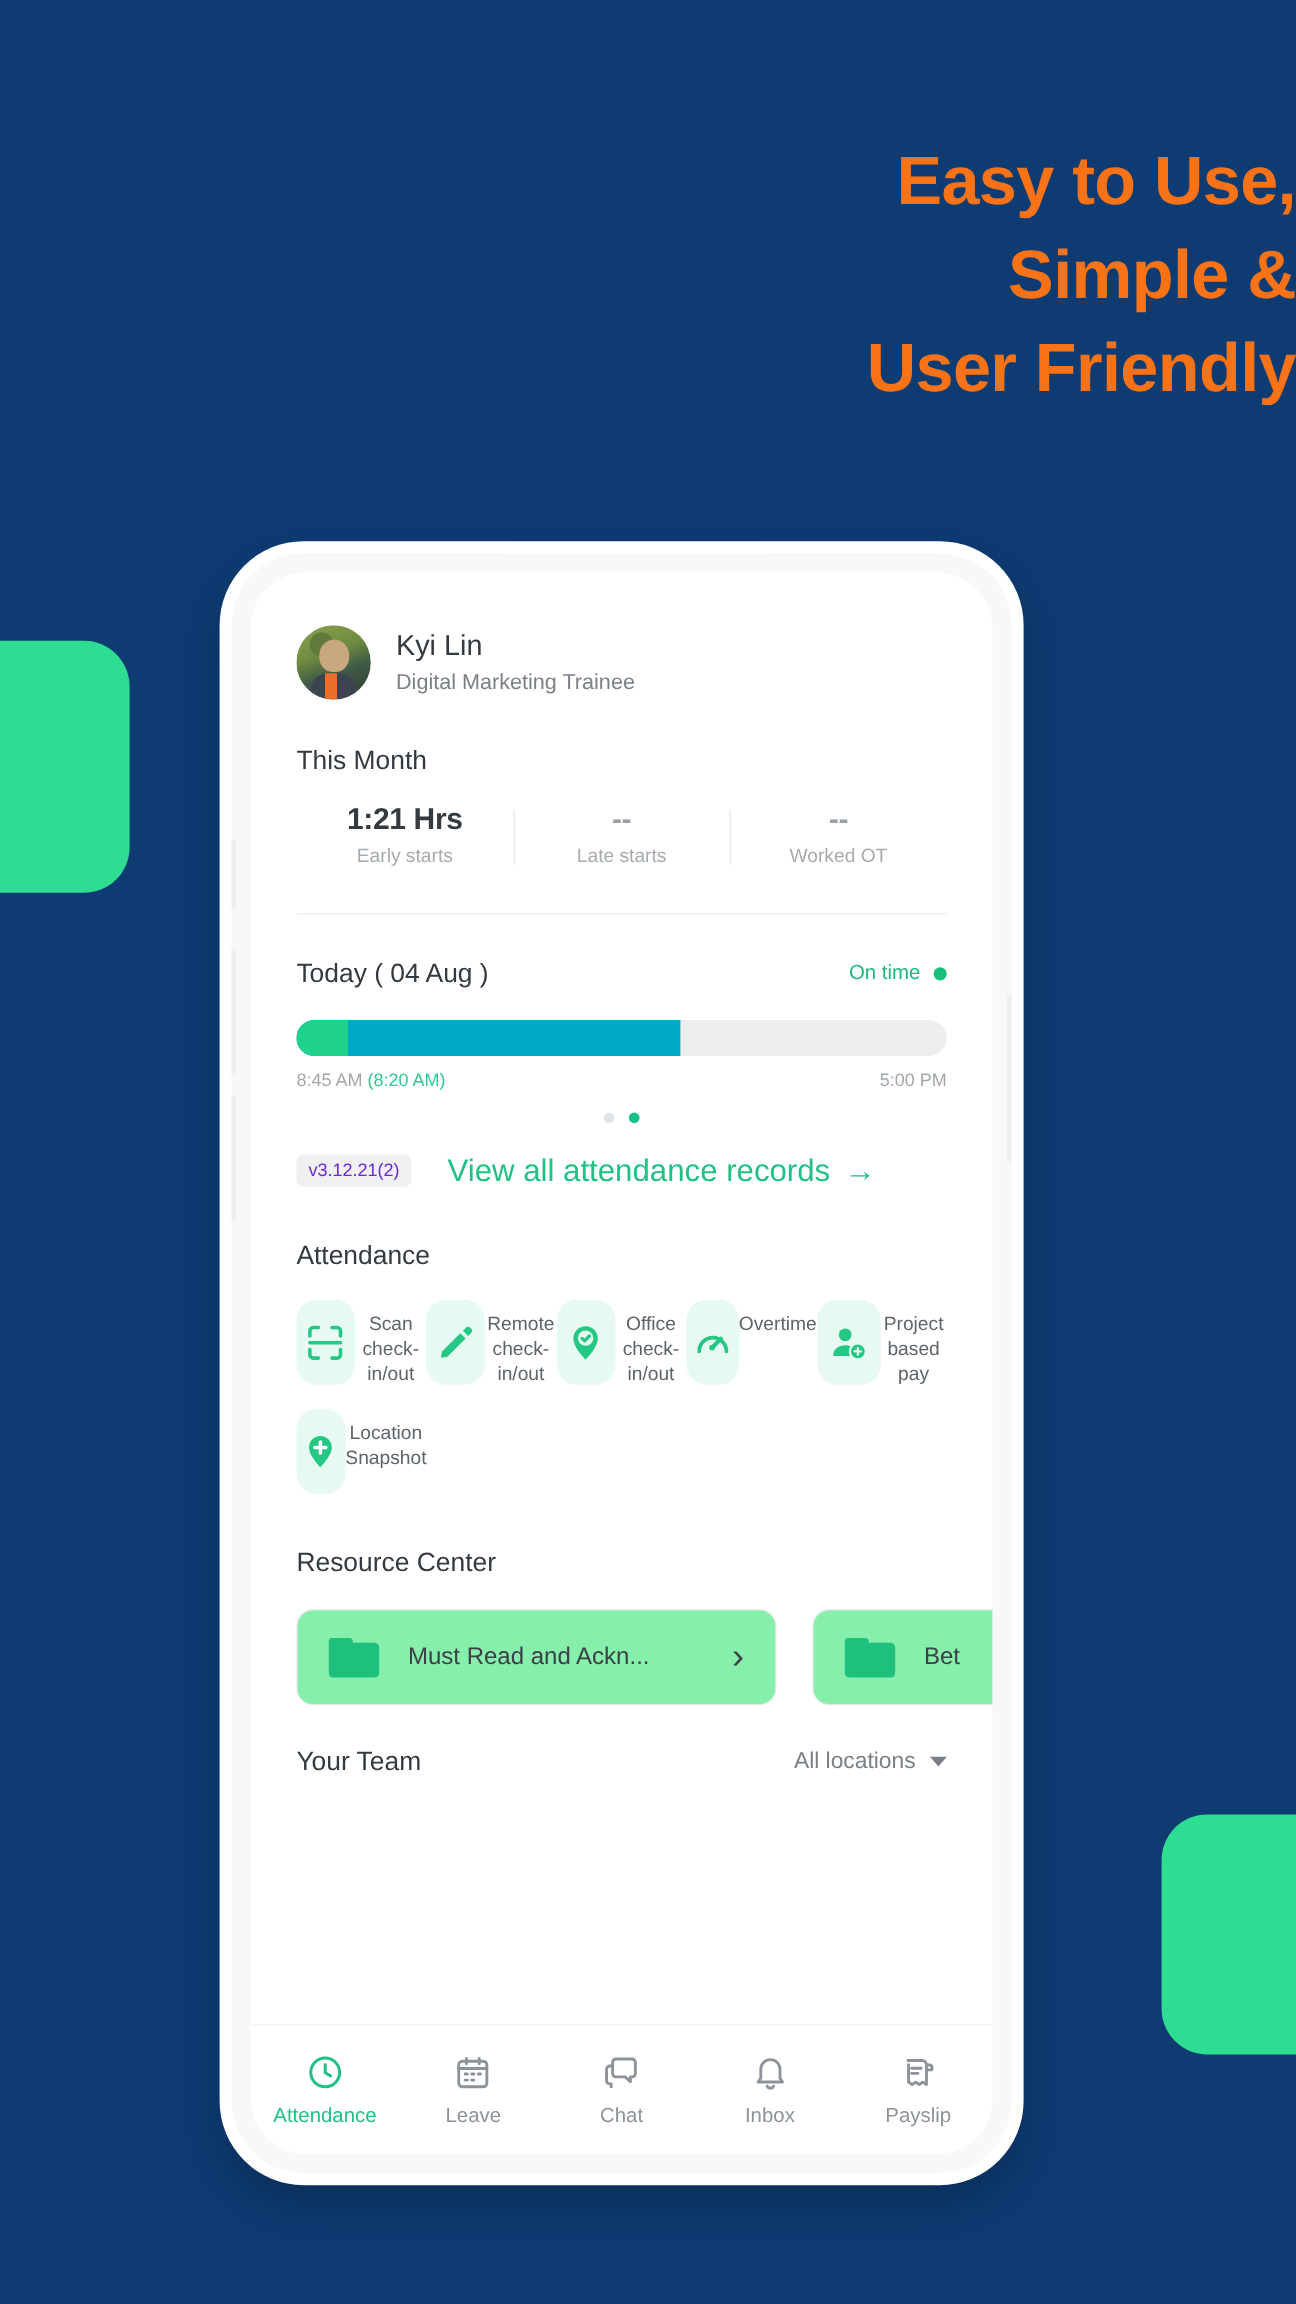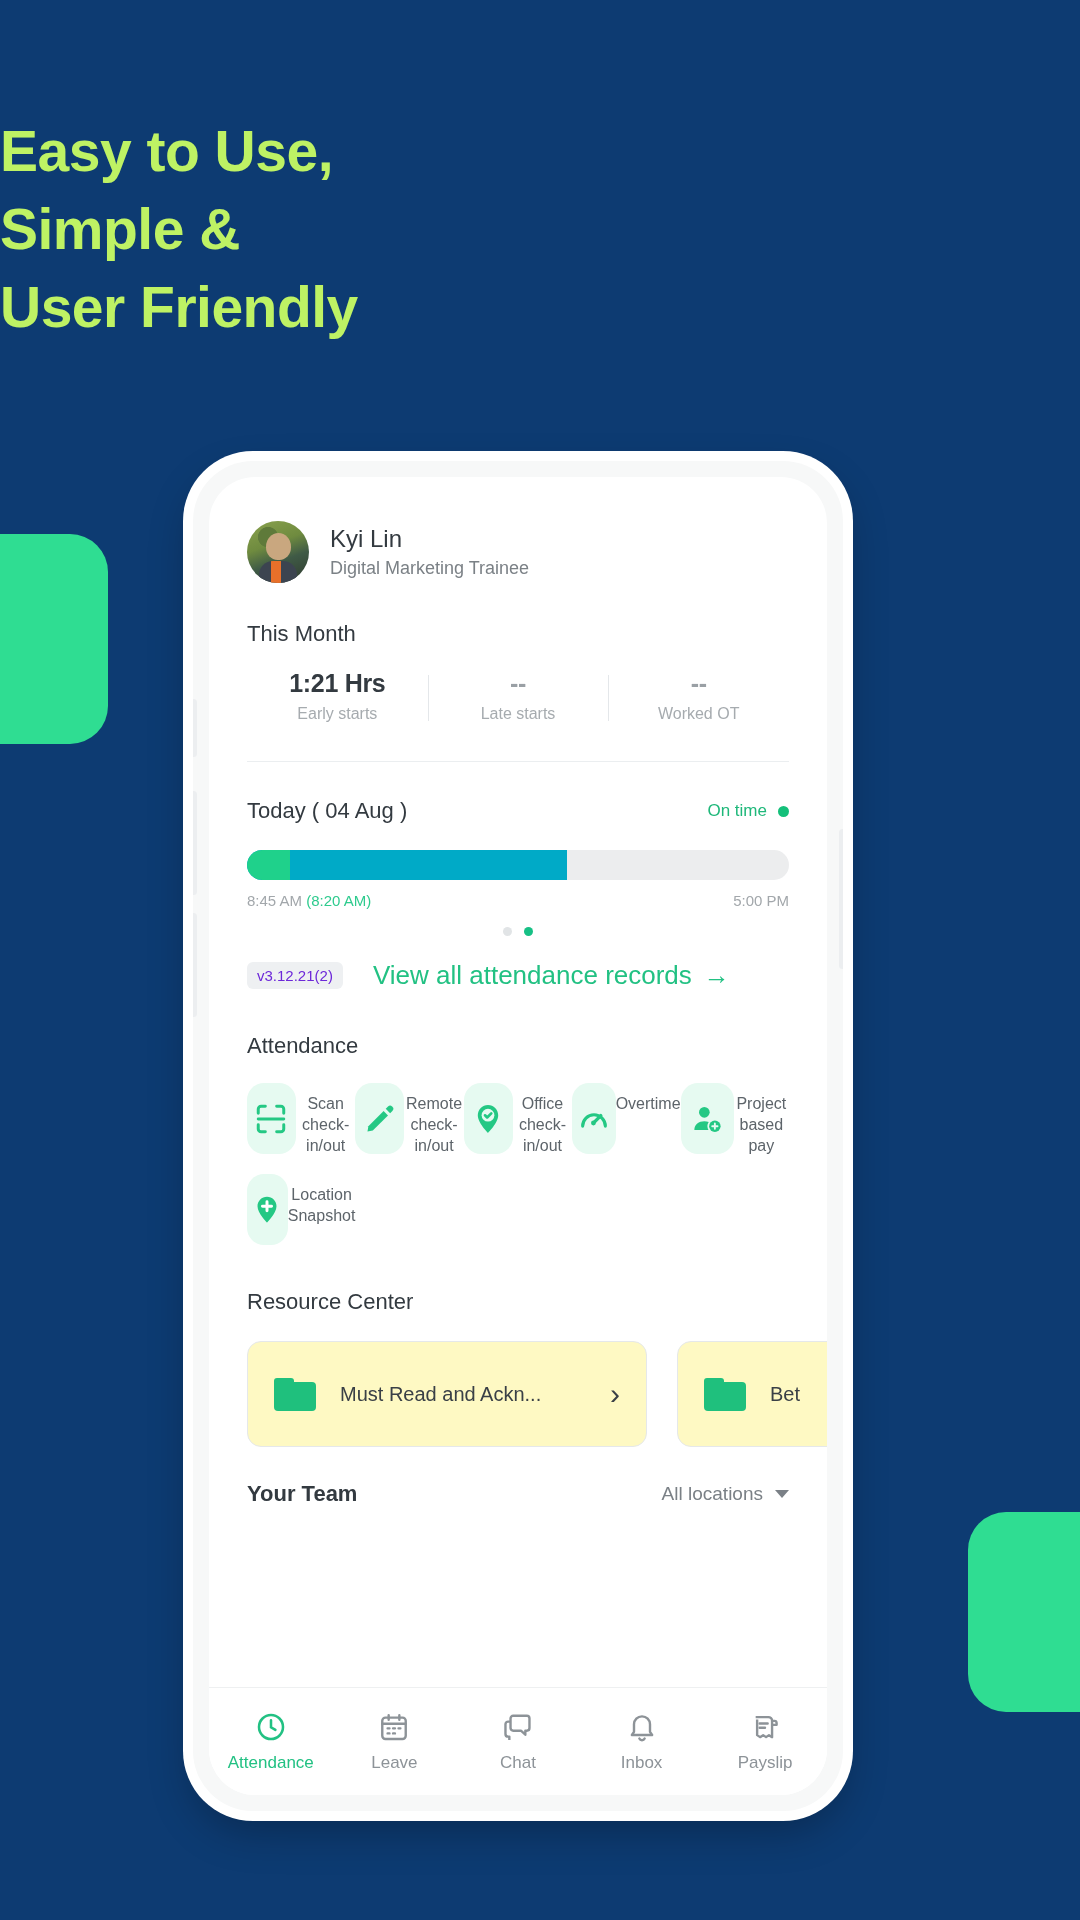--- a/index.html
+++ b/index.html
@@ -12,21 +12,21 @@
   }
 
   
   .deco { position: absolute; background: #2fdd92; border-radius: 34px; }
   .deco-left  { left: -62px;  top: 534px;  width: 170px; height: 210px; border-radius: 38px; }
   .deco-right { right: -68px; top: 1512px; width: 180px; height: 200px; border-radius: 38px; }
 
   
   .headline {
     position: absolute; top: 112px; left: 0; width: 1080px;
-    text-align: left; color: #bef264;
+    text-align: right; color: #f97316;
     font-size: 57px; font-weight: 700; line-height: 1.37;
     letter-spacing: -0.5px;
   }
   .headline .ln { display: block; }
 
   
   .phone {
     position: absolute; left: 193px; top: 461px;
     width: 650px; height: 1350px;
     background: #f7f8f8;
@@ -117,34 +117,34 @@
   .tile {
     width: 71px; height: 71px; border-radius: 17px; background: #e6faf1;
     display: flex; align-items: center; justify-content: center;
   }
   .cell-l { font-size: 16px; color: #5d646a; text-align: center; margin-top: 11px; line-height: 1.3; }
 
   
   .rc-title { font-size: 22px; color: #333a40; margin-top: 26px; }
   .rc-row { display: flex; gap: 30px; margin-top: 26px; }
   .rc-card {
-    flex: none; width: 400px; height: 106px; border: 1px solid #e5e8ea; border-radius: 14px;
+    flex: none; width: 400px; height: 80px; border: 1px solid #e5e8ea; border-radius: 14px;
     display: flex; align-items: center; gap: 24px; padding: 12px 26px;
-    background: #fef9c3;
+    background: #86efac;
   }
   .rc-card.second { width: 260px; }
   .folder { width: 42px; height: 33px; position: relative; flex: none; }
   .folder::before { content:""; position:absolute; left:0; top:4px; width:42px; height:29px; background:#1fc07d; border-radius:4px; }
   .folder::after { content:""; position:absolute; left:0; top:0; width:20px; height:8px; background:#1fc07d; border-radius:3px 3px 0 0; }
   .rc-label { font-size: 20px; color: #3a4046; flex: 1; white-space: nowrap; overflow: hidden; }
   .chev { font-size: 30px; color: #3a4046; line-height: 1; }
 
   
   .team-row { display: flex; align-items: center; justify-content: space-between; margin-top: 34px; }
-  .team-t { font-size: 22px; color: #333a40; font-weight: bold; }
+  .team-t { font-size: 22px; color: #333a40; }
   .team-f { font-size: 19px; color: #7a8086; display: flex; align-items: center; gap: 12px; }
   .caret { width: 0; height: 0; border-left: 7px solid transparent; border-right: 7px solid transparent; border-top: 8px solid #7a8086; }
 
   
   .navbar {
     position: absolute; left: 0; bottom: 0; width: 618px; height: 108px;
     background: #ffffff; border-top: 1px solid #eef0f1;
     display: flex; align-items: center;
   }
   .nav-i { flex: 1; display: flex; flex-direction: column; align-items: center; gap: 10px; }

